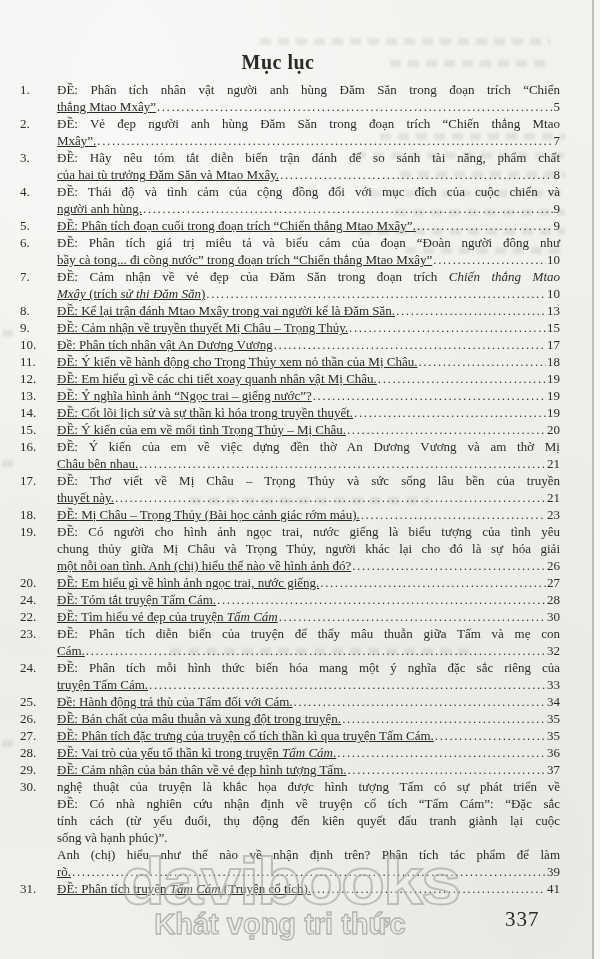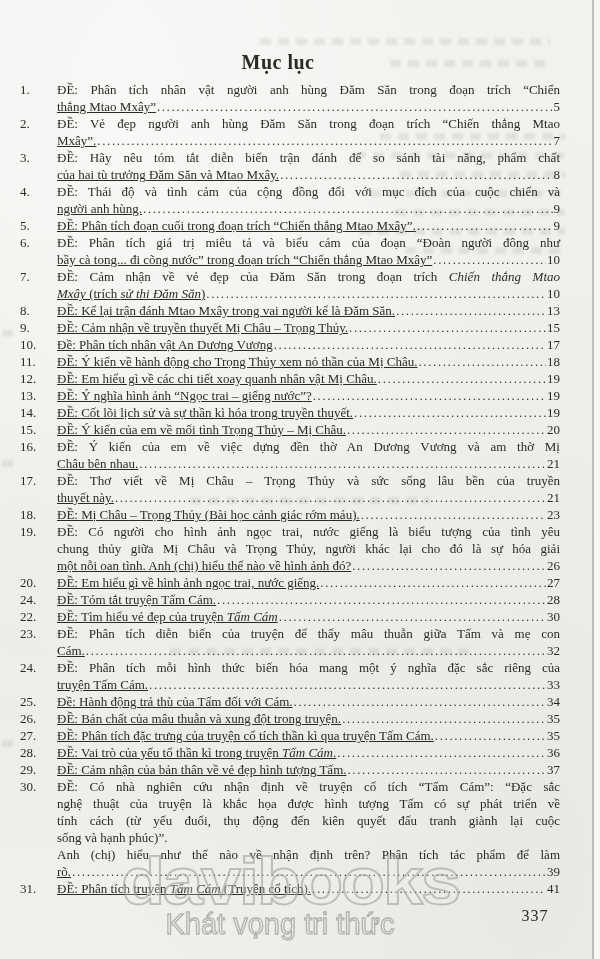--- a/index.html
+++ b/index.html
@@ -37,26 +37,26 @@
   .dots::after{content:"...................................................................................................................................................................................................................................................................................................";letter-spacing:1.6px;color:#3a3a33;}
   .pg{flex:0 0 auto;text-align:right;}
   .toc i{font-style:italic;}
   
   .wm-logo{position:absolute;top:843px;left:100px;width:380px;text-align:center;
     font-family:"Liberation Sans","DejaVu Sans",sans-serif;font-weight:bold;font-size:72px;
     letter-spacing:-2px;transform:scaleY(.92);transform-origin:top;
     color:rgba(238,238,234,.25);-webkit-text-stroke:2px rgba(158,158,150,.6);
     filter:blur(.4px);pointer-events:none;}
   .wm-tag{position:absolute;top:908px;left:130px;width:300px;text-align:center;
-    font-family:"Liberation Sans","DejaVu Sans",sans-serif;font-weight:normal;font-size:29px;
+    font-family:"Liberation Sans","DejaVu Sans",sans-serif;font-weight:bold;font-size:29px;
     color:rgba(235,235,231,.75);-webkit-text-stroke:1.3px rgba(148,148,140,.65);
     filter:blur(.3px);pointer-events:none;}
   
-  .folio{position:absolute;top:907px;left:505px;width:60px;text-align:center;
-    font-size:16px;color:#2b2b26;letter-spacing:1px;}
+  .folio{position:absolute;top:907px;left:505px;width:60px;text-align:left;
+    font-size:21px;color:#2b2b26;letter-spacing:1px;}
 </style>
 </head>
 <body>
 
 <div class="page">
 
   <div class="ghost" style="top:38px;left:260px;width:290px;"></div>
   <div class="ghost" style="top:60px;left:390px;width:160px;"></div>
   <div class="ghost" style="top:133px;left:380px;width:185px;"></div>
   <div class="ghost" style="top:152px;left:355px;width:210px;"></div>
@@ -374,22 +374,22 @@
           <div class="line last">
             <span class="lt">ĐỀ: Cảm nhận của bản thân về vẻ đẹp hình tượng Tấm.</span>
             <span class="dots"></span>
             <span class="pg">37</span>
           </div>
         </div>
       </div>
       <div class="row">
         <div class="num">30.</div>
         <div class="lines">
+          <div class="line jl">nghệ thuật của truyện là khắc họa được hình tượng Tấm có sự phát triển về</div>
           <div class="line jl">ĐỀ: Có nhà nghiên cứu nhận định về truyện cổ tích “Tấm Cám”: “Đặc sắc</div>
-          <div class="line jl">nghệ thuật của truyện là khắc họa được hình tượng Tấm có sự phát triển về</div>
           <div class="line jl">tính cách (từ yếu đuối, thụ động đến kiên quyết đấu tranh giành lại cuộc</div>
           <div class="line pl">sống và hạnh phúc)”.</div>
           <div class="line jl">Anh (chị) hiểu như thế nào về nhận định trên? Phân tích tác phẩm để làm</div>
           <div class="line last">
             <span class="lt">rõ.</span>
             <span class="dots"></span>
             <span class="pg">39</span>
           </div>
         </div>
       </div>

